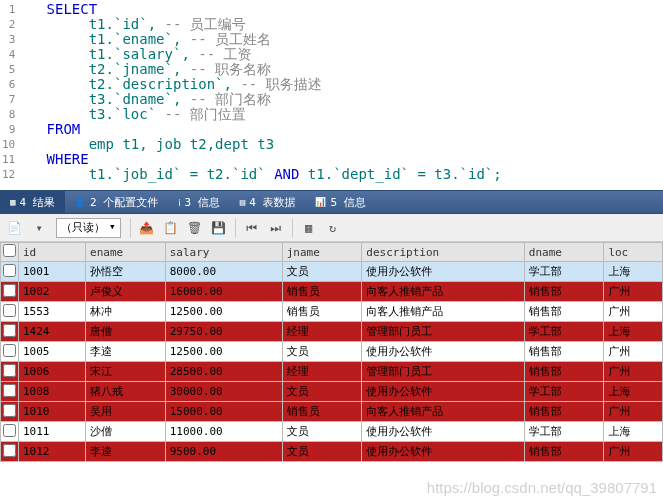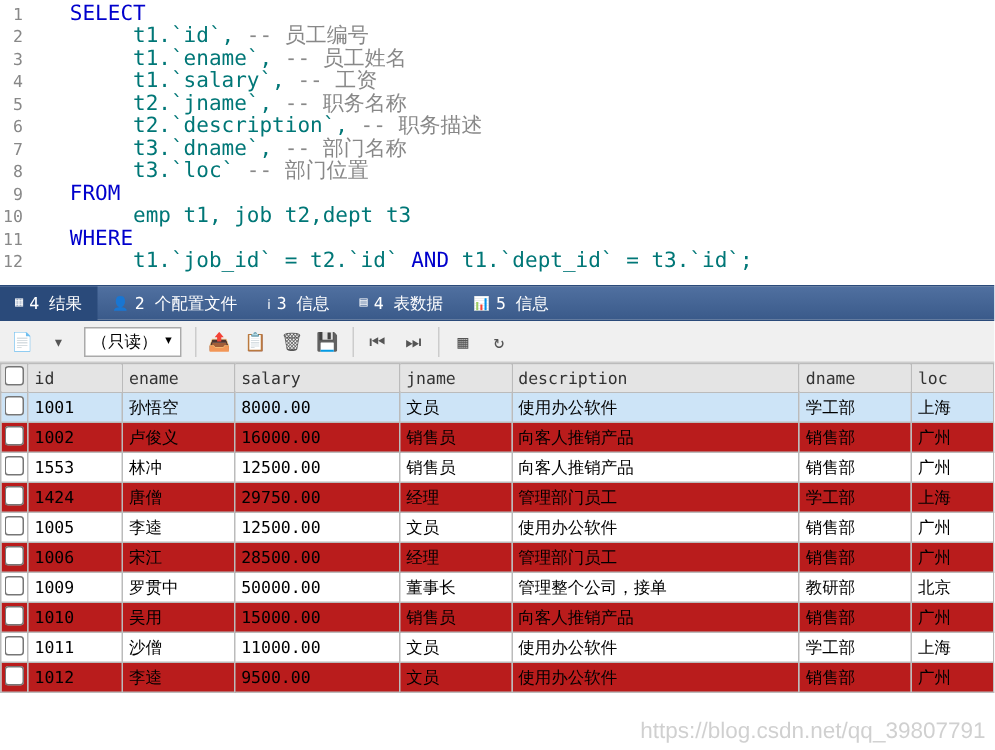--- a/index.html
+++ b/index.html
@@ -163,29 +163,29 @@
         <tr class="alt">
           <td class="chkcol"><input type="checkbox" style=""></td>
           <td class="num">1006</td>
           <td>宋江</td>
           <td class="num">28500.00</td>
           <td>经理</td>
           <td>管理部门员工</td>
           <td>销售部</td>
           <td>广州</td>
         </tr>
-        <tr>
-          <td class="chkcol"><input type="checkbox" style=""></td>
-          <td class="num">1009</td>
-          <td>罗贯中</td>
-          <td class="num">50000.00</td>
-          <td>董事长</td>
-          <td>管理整个公司，接单</td>
-          <td>教研部</td>
-          <td>北京</td>
+        <tr class="alt">
+          <td class="chkcol"><input type="checkbox" style=""></td>
+          <td class="num">1008</td>
+          <td>猪八戒</td>
+          <td class="num">30000.00</td>
+          <td>文员</td>
+          <td>使用办公软件</td>
+          <td>学工部</td>
+          <td>上海</td>
         </tr>
         <tr class="alt">
           <td class="chkcol"><input type="checkbox" style=""></td>
           <td class="num">1010</td>
           <td>吴用</td>
           <td class="num">15000.00</td>
           <td>销售员</td>
           <td>向客人推销产品</td>
           <td>销售部</td>
           <td>广州</td>

